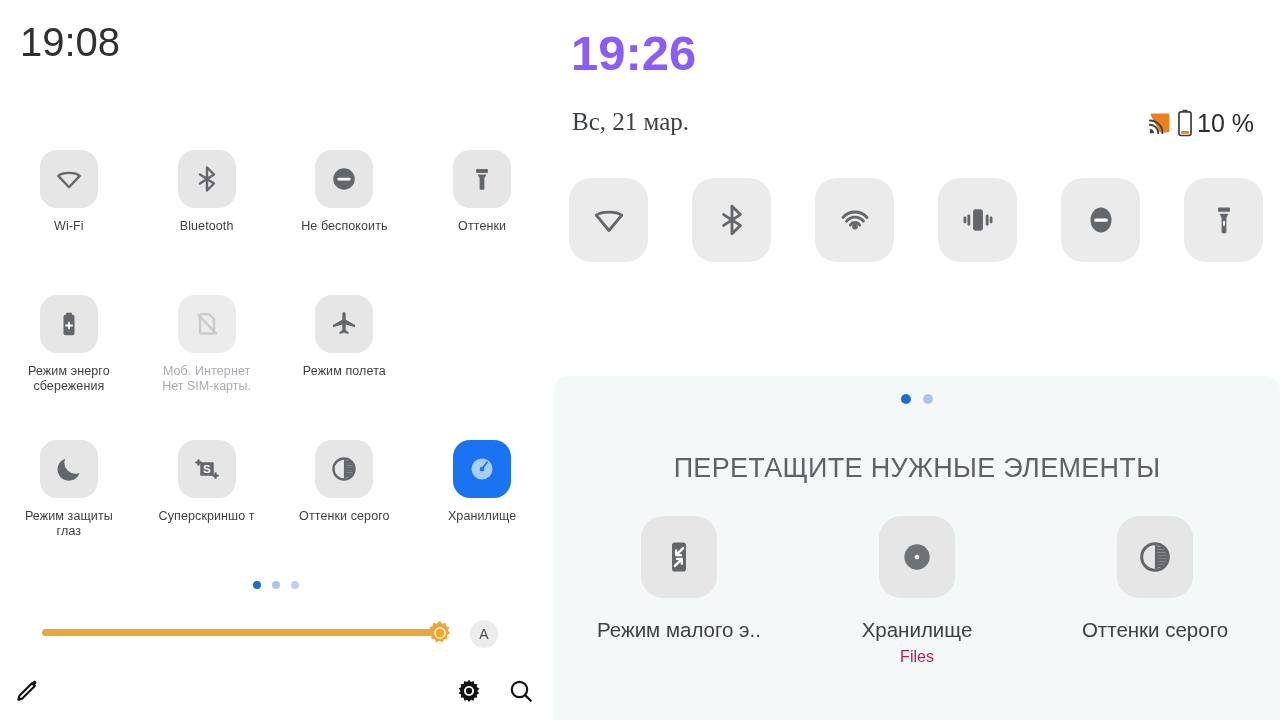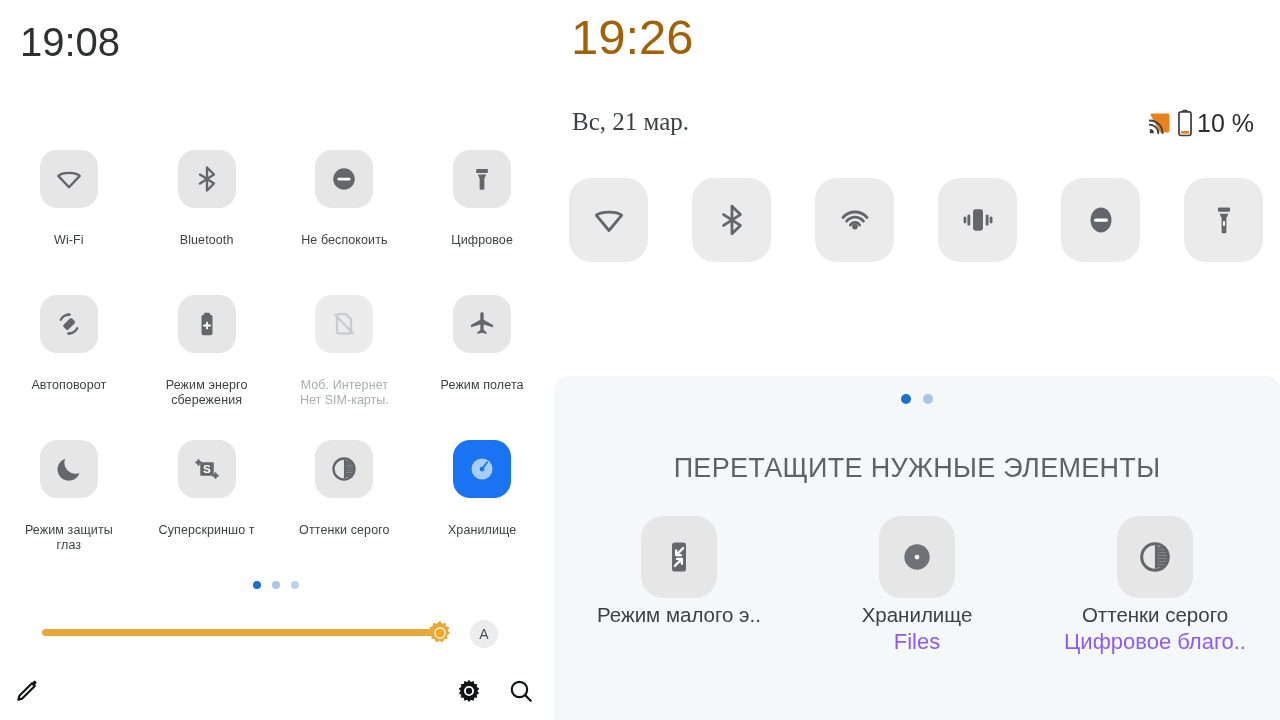--- a/index.html
+++ b/index.html
@@ -33,21 +33,21 @@
     display: flex; flex-direction: column; align-items: center;
   }
   .tile-btn {
     width: 58px; height: 58px; border-radius: 17px;
     background: #e6e6e6;
     display: flex; align-items: center; justify-content: center;
   }
   .tile-btn.dim { background: #ececec; }
   .tile-btn.active { background: #1a73f0; }
   .tile-label {
-    margin-top: 25px;
+    margin-top: 11px;
     font-size: 12.5px; color: #3c3f43; text-align: center;
     line-height: 15px; max-width: 112px; letter-spacing: .1px;
   }
   .tile-label.muted { color: #a9adb2; }
   .tile-sub { font-size: 12.5px; color: #a9adb2; line-height: 15px; }
 
   .tile-ico { width: 30px; height: 30px; display:block; }
   .ico-gray { fill: none; stroke: #63666a; stroke-width: 1.9; }
   .ico-gray-f { fill: #63666a; }
   .ico-light { fill: none; stroke: #c9cbcd; stroke-width: 1.9; }
@@ -94,22 +94,22 @@
   .lb-search { left: 508px; top: 10px; }
   .ico-black { fill: none; stroke: #111315; stroke-width: 2; }
   .ico-black-f { fill: #111315; }
 
   
   .right-panel {
     position: absolute; left: 551px; top: 0;
     width: 729px; height: 720px; background: #ffffff;
   }
   .r-clock {
-    position: absolute; left: 20px; top: 8px;
-    font-size: 49px; color: #a16207; line-height: 58px; font-weight: 400;
+    position: absolute; left: 20px; top: 24px;
+    font-size: 49px; color: #8b5cf6; line-height: 58px; font-weight: 700;
   }
   .r-date {
     position: absolute; left: 21px; top: 106px;
     font-size: 25px; color: #3c3f43; line-height: 32px; font-family: Liberation Serif, serif;
   }
   .r-status {
     position: absolute; right: 26px; top: 108px;
     display: flex; align-items: center; gap: 2px;
   }
   .r-batt-text { font-size: 25px; color: #2b2c2e; line-height: 30px; }
@@ -145,25 +145,25 @@
     position: absolute; left: 6px; top: 140px; width: 714px;
     display: flex;
   }
   .sheet-cell { width: 238px; display:flex; flex-direction:column; align-items:center; }
   .sheet-btn {
     width: 76px; height: 82px; border-radius: 22px; background: #e6e6e6;
     display:flex; align-items:center; justify-content:center;
   }
   .sheet-ico { width: 38px; height: 38px; }
   .sheet-label {
-    margin-top: 4px; font-size: 20.5px; color: #3c3f43; line-height: 26px;
+    margin-top: 19px; font-size: 20.5px; color: #3c3f43; line-height: 26px;
     text-align:center; white-space: nowrap;
   }
   .sheet-sub {
-    font-size: 22px; color: #8b5cf6; line-height: 28px; text-align:center;
+    font-size: 16px; color: #be185d; line-height: 28px; text-align:center;
     white-space: nowrap;
   }
 </style>
 </head>
 <body>
 
 <div class="screen">
 
   <div class="left-panel">
 
@@ -202,38 +202,26 @@
           <div class="tile-label">Не беспокоить</div>
         </div>
 
         <div class="tile-cell">
           <div class="tile-btn">
             <svg class="tile-ico" viewBox="0 0 24 24">
               <rect class="ico-gray-f" x="7.3" y="4" width="9.4" height="3.1" rx="0.6"></rect>
               <path class="ico-gray-f" d="M8.6 8.4 h6.8 l-1.5 3.1 v8.1 a1 1 0 0 1 -1 1 h-1.8 a1 1 0 0 1 -1 -1 v-8.1 z"></path>
             </svg>
           </div>
-          <div class="tile-label">Цифровое</div>
+          <div class="tile-label">Оттенки</div>
         </div>
       </div>
 
       <div class="tile-row">
 
-        <div class="tile-cell">
-          <div class="tile-btn">
-            <svg class="tile-ico" viewBox="0 0 24 24">
-              <rect class="ico-gray-f" x="9.4" y="7.2" width="5.4" height="9.6" rx="1.3" transform="rotate(45 12 12)"></rect>
-              <path class="ico-gray" d="M5.4 8.6 A8 8 0 0 1 12 4.4" stroke-linecap="round"></path>
-              <path class="ico-gray" d="M18.6 15.4 A8 8 0 0 1 12 19.6" stroke-linecap="round"></path>
-              <path class="ico-gray-f" d="M11.4 3.1 l2.6 1.4 l-2.6 1.5 z"></path>
-              <path class="ico-gray-f" d="M12.6 20.9 l-2.6 -1.4 l2.6 -1.5 z"></path>
-            </svg>
-          </div>
-          <div class="tile-label">Автоповорот</div>
-        </div>
 
         <div class="tile-cell">
           <div class="tile-btn">
             <svg class="tile-ico" viewBox="0 0 24 24">
               <rect class="ico-gray-f" x="9.6" y="2.9" width="4.8" height="1.8" rx="0.6"></rect>
               <rect class="ico-gray-f" x="7.6" y="4.6" width="8.8" height="16.4" rx="1.6"></rect>
               <rect class="ico-white-f" x="11.3" y="10.1" width="1.5" height="6.1" rx="0.5"></rect>
               <rect class="ico-white-f" x="8.9" y="12.4" width="6.2" height="1.5" rx="0.5"></rect>
             </svg>
           </div>
@@ -463,18 +451,17 @@
               <line class="ico-gray" x1="13.6" y1="6.3" x2="18.6" y2="6.3" stroke-width="1.3"></line>
               <line class="ico-gray" x1="13.6" y1="8.2" x2="19.8" y2="8.2" stroke-width="1.3"></line>
               <line class="ico-gray" x1="13.6" y1="10.1" x2="20.3" y2="10.1" stroke-width="1.3"></line>
               <line class="ico-gray" x1="13.6" y1="12" x2="20.4" y2="12" stroke-width="1.3"></line>
               <line class="ico-gray" x1="13.6" y1="13.9" x2="20.3" y2="13.9" stroke-width="1.3"></line>
               <line class="ico-gray" x1="13.6" y1="15.8" x2="19.8" y2="15.8" stroke-width="1.3"></line>
               <line class="ico-gray" x1="13.6" y1="17.7" x2="18.6" y2="17.7" stroke-width="1.3"></line>
             </svg>
           </div>
           <div class="sheet-label">Оттенки серого</div>
-          <div class="sheet-sub">Цифровое благо..</div>
         </div>
       </div>
     </div>
   </div>
 </div>
 
 </body></html>

